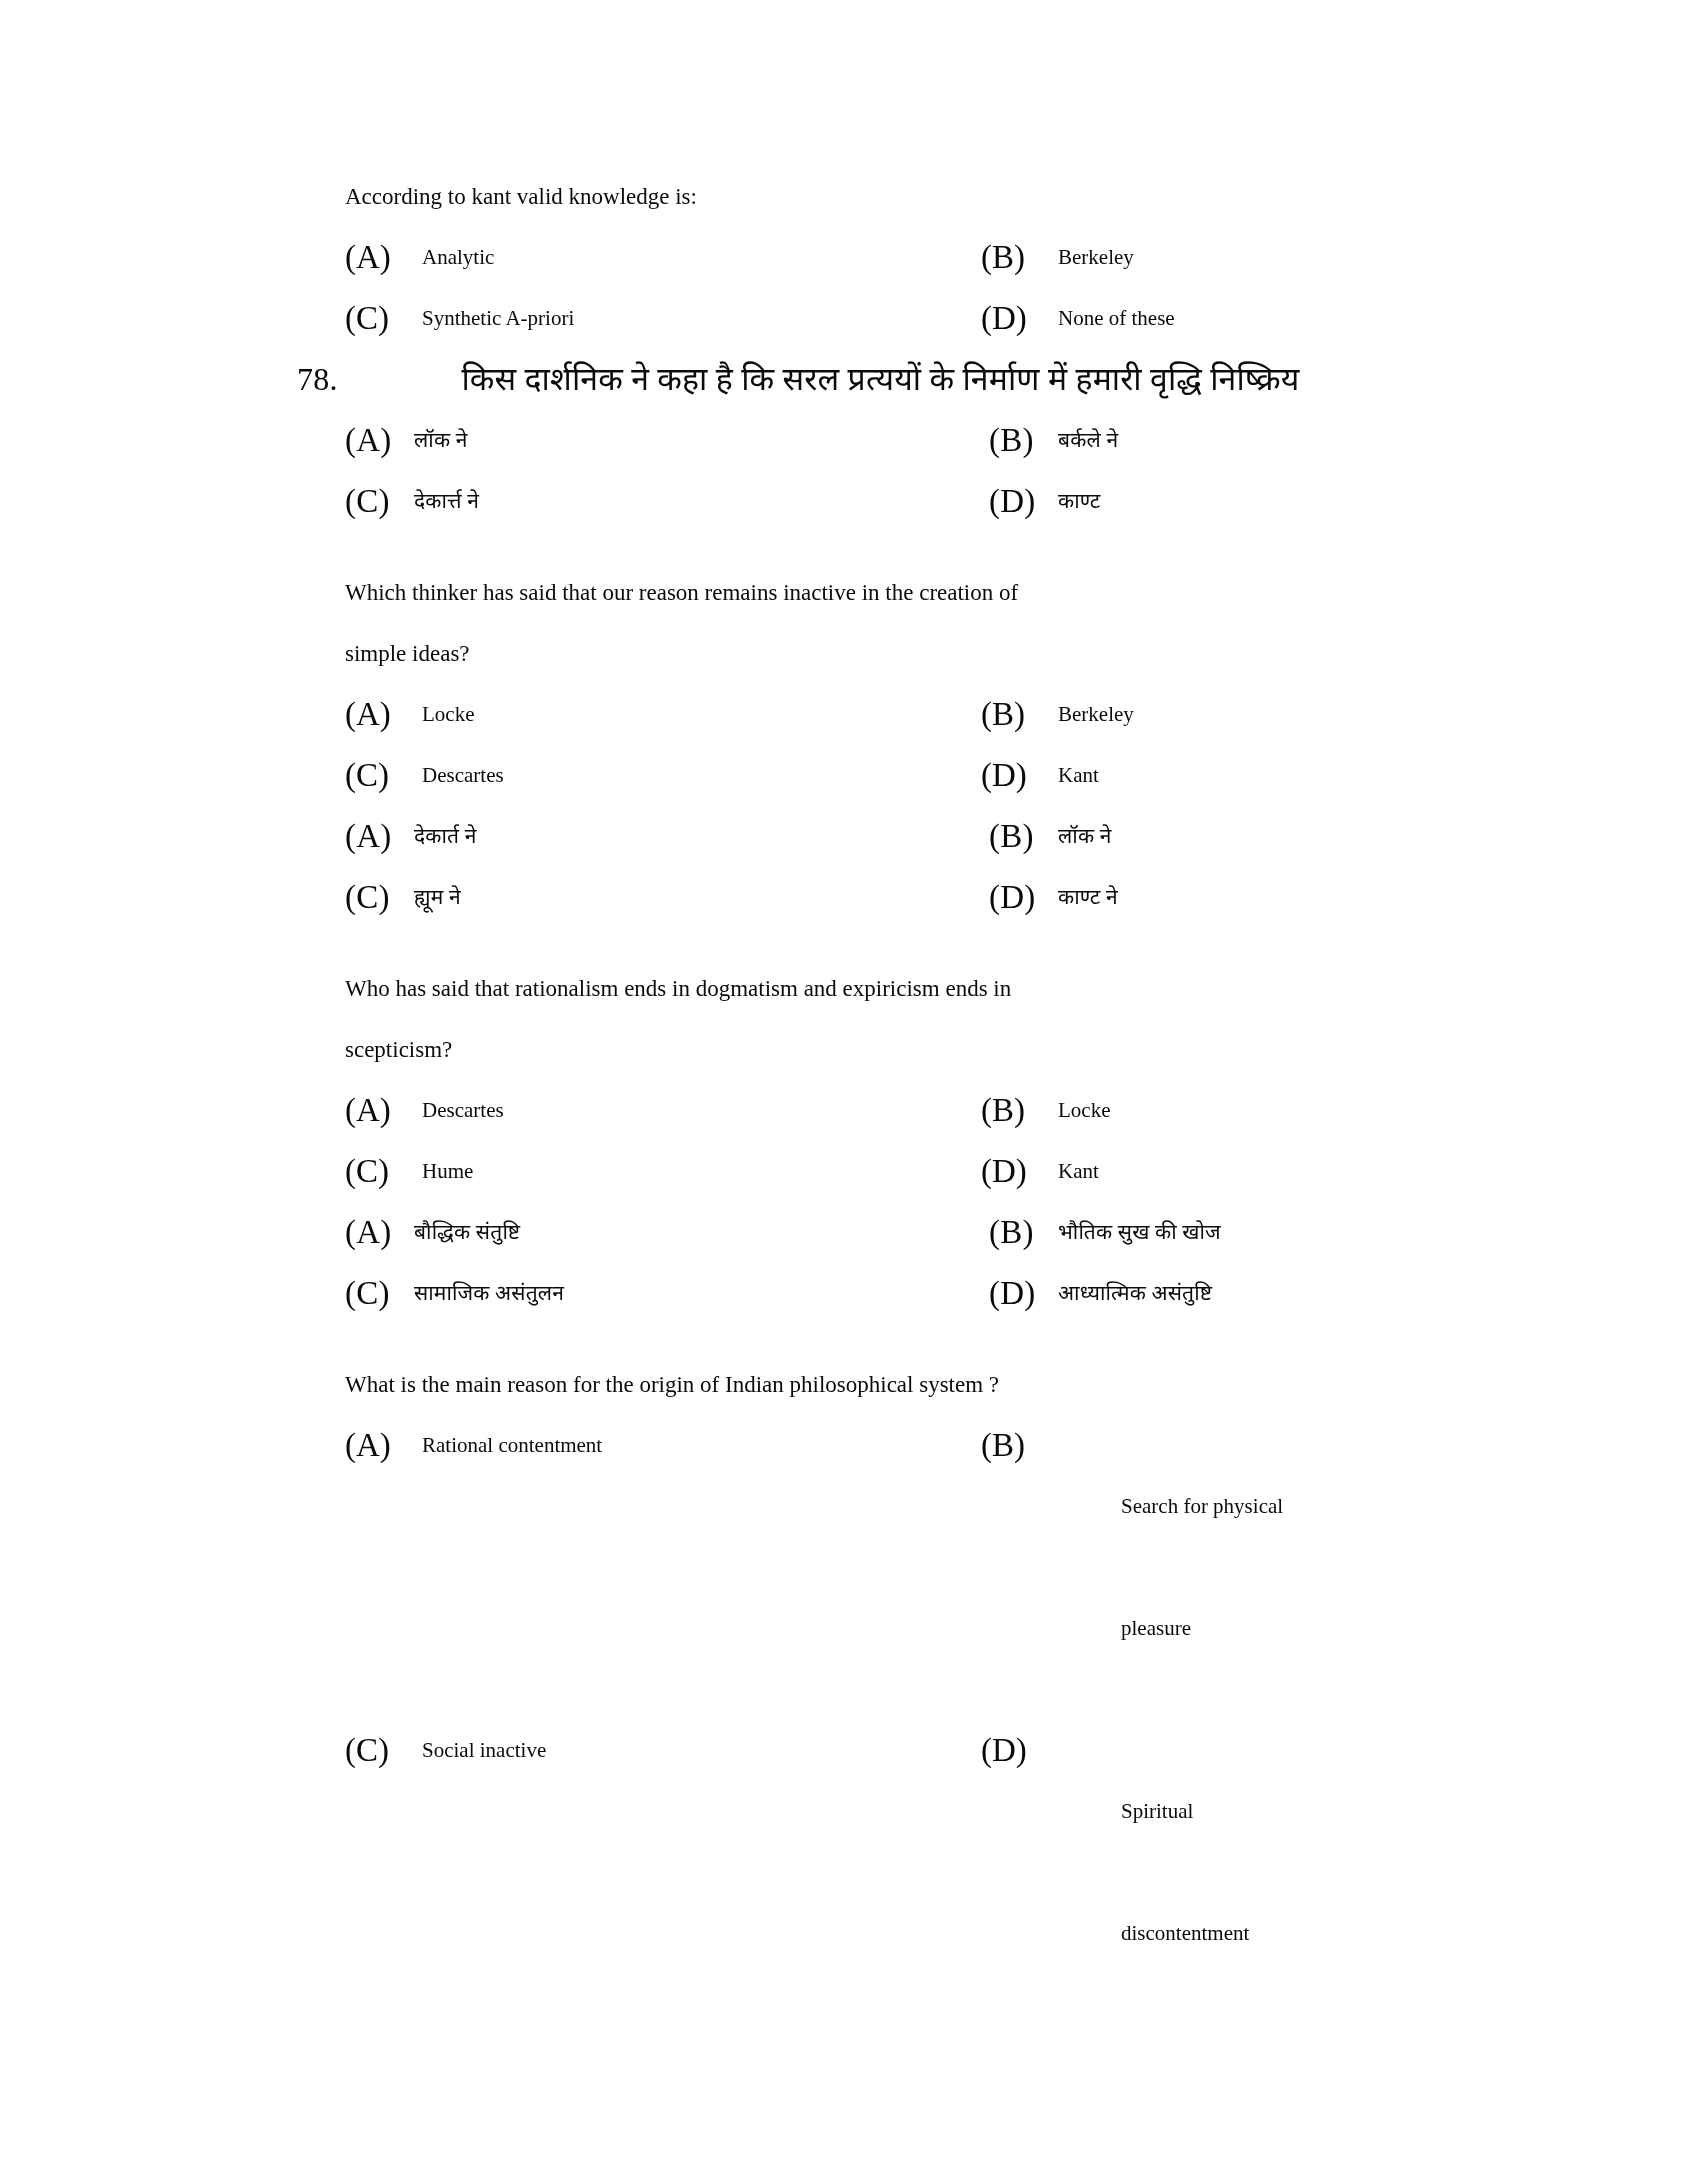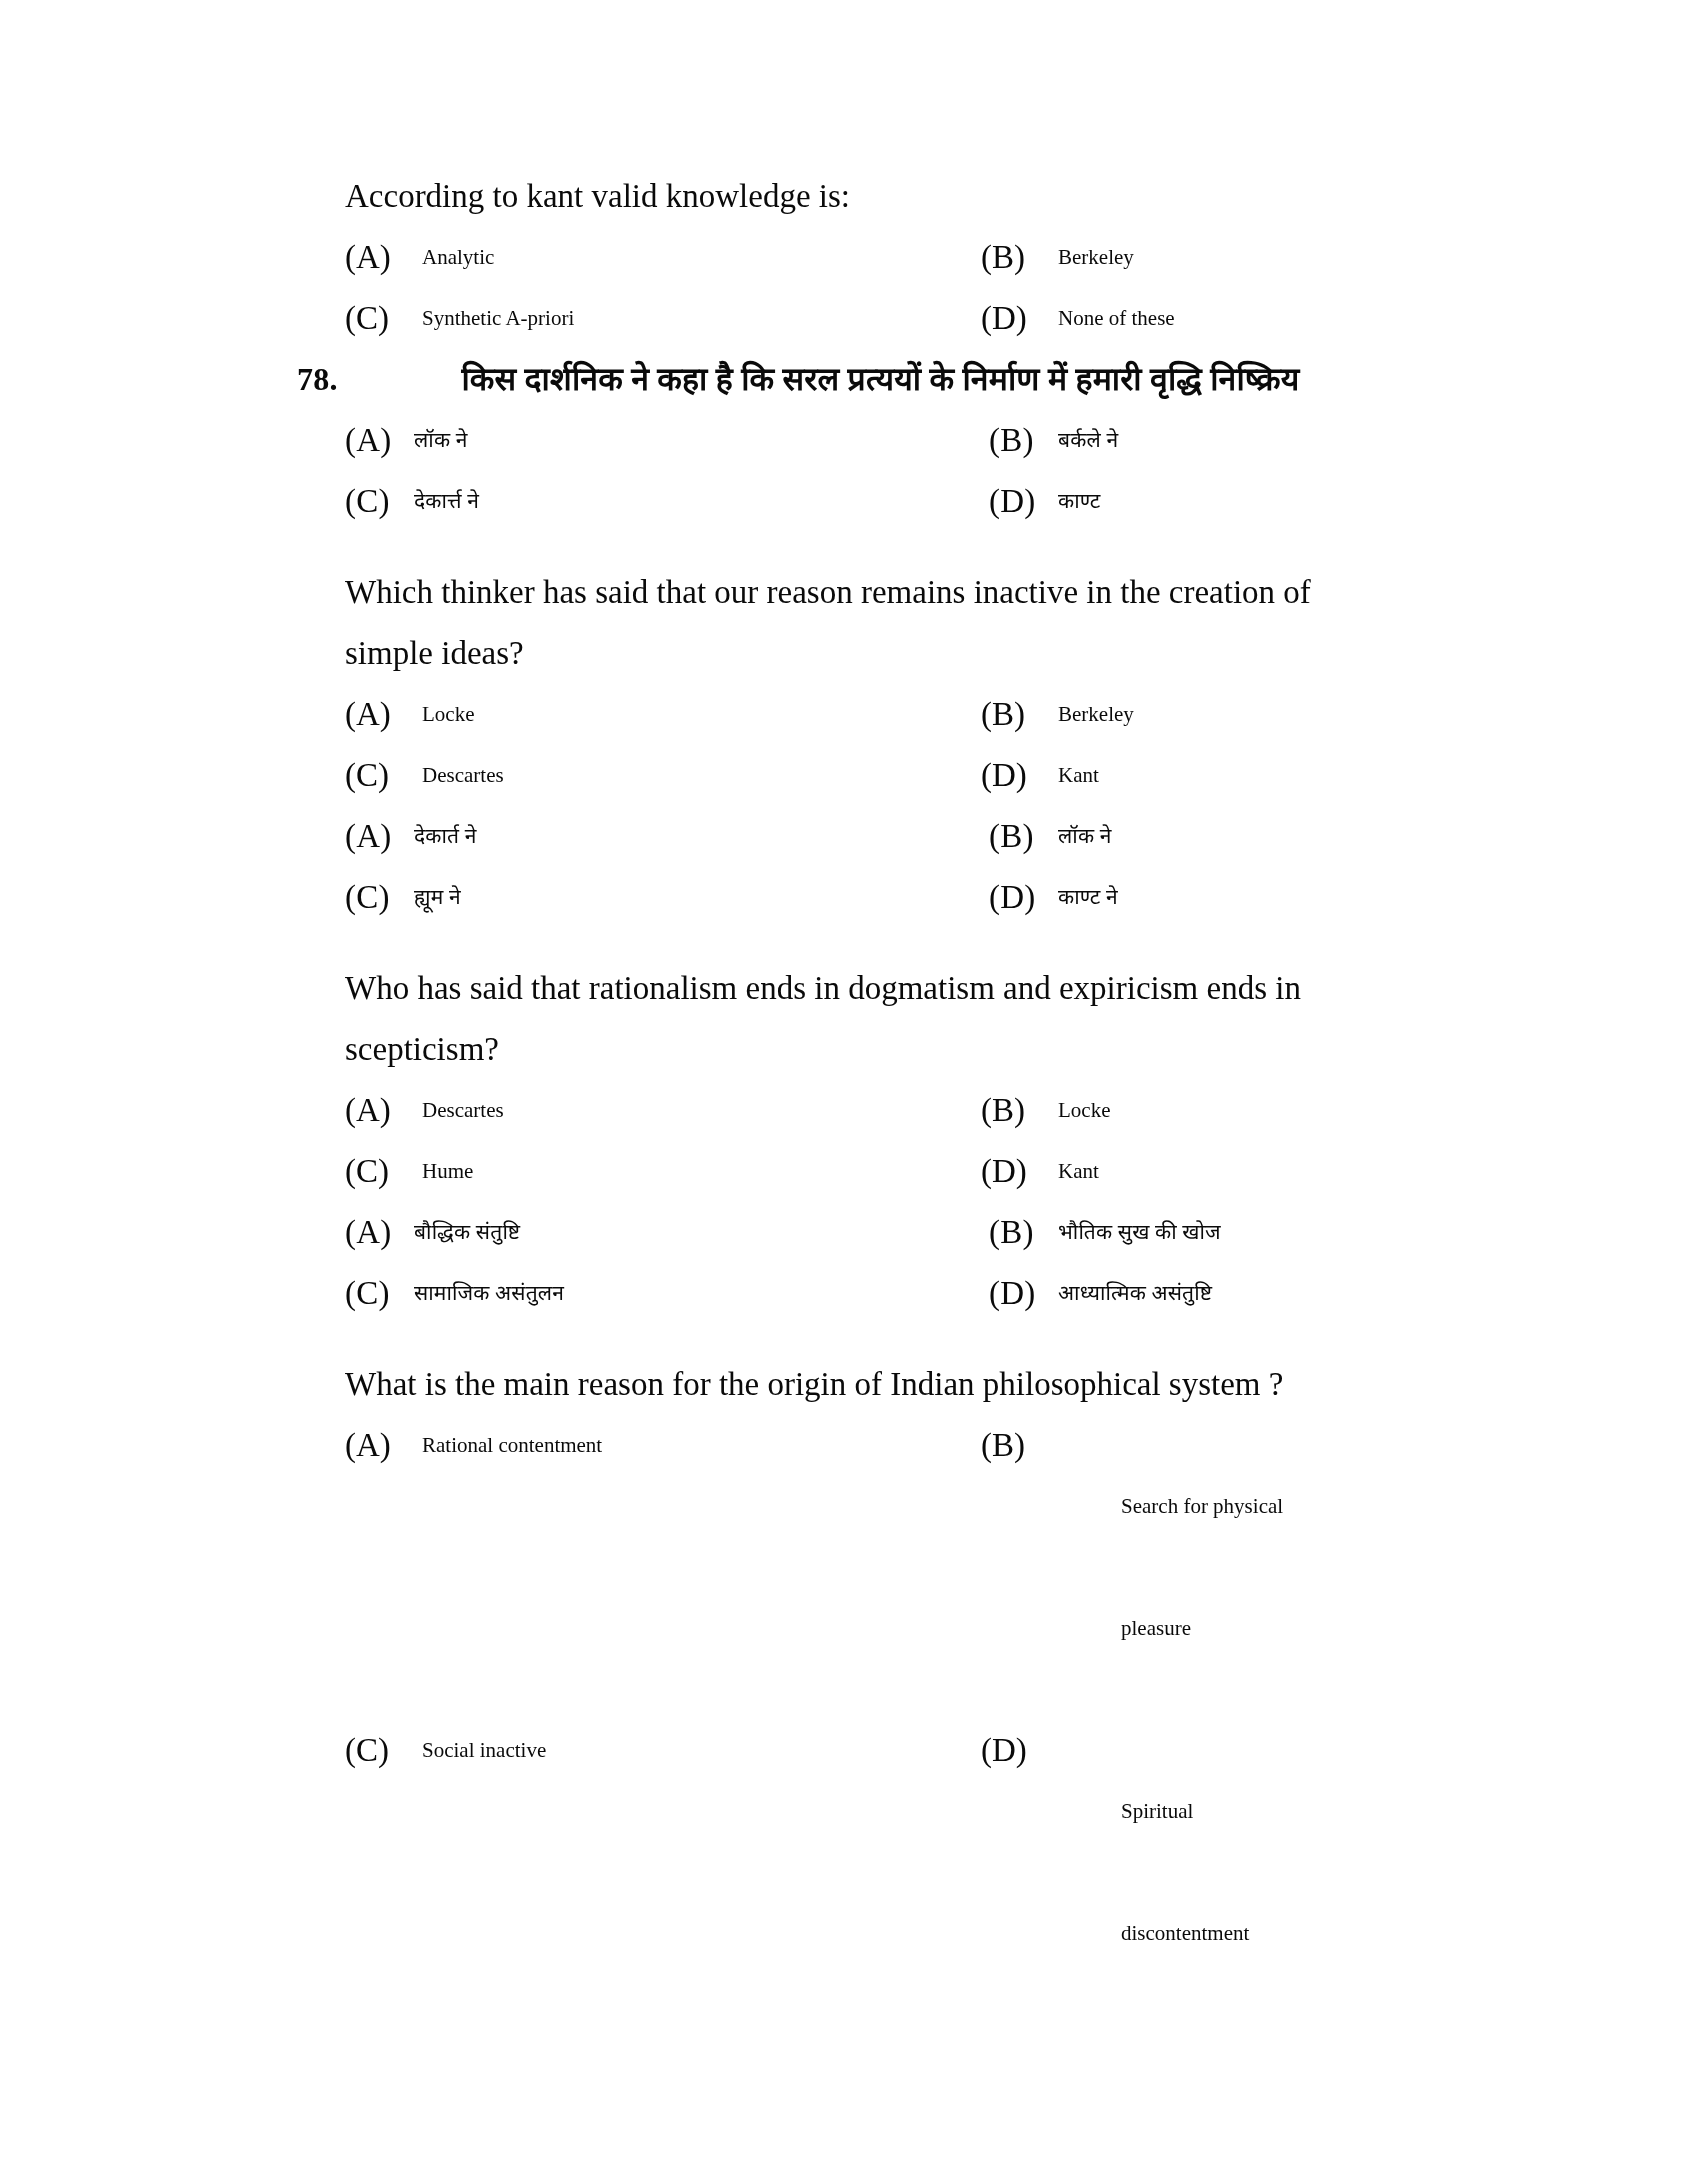--- a/index.html
+++ b/index.html
@@ -27,36 +27,35 @@
   .content {
     position: absolute;
     left: 297px;
     top: 166px;
     width: 1119px;
   }
 
   
   .stem {
     margin-left: 48px;
-    font-size: 33px;
+    font-size: 23px;
     line-height: 61px;
     width: 1071px;
   }
   .stem-line {
     display: block;
     white-space: pre-wrap;
   }
 
   
   .numbered {
     position: relative;
     font-size: 33px;
     line-height: 61px;
     width: 1119px;
-    font-weight: bold;
   }
   .numbered .num {
     position: absolute;
     left: 0;
     top: 0;
   }
   .numbered .body {
     margin-left: 48px;
     display: block;
     text-align: center;

